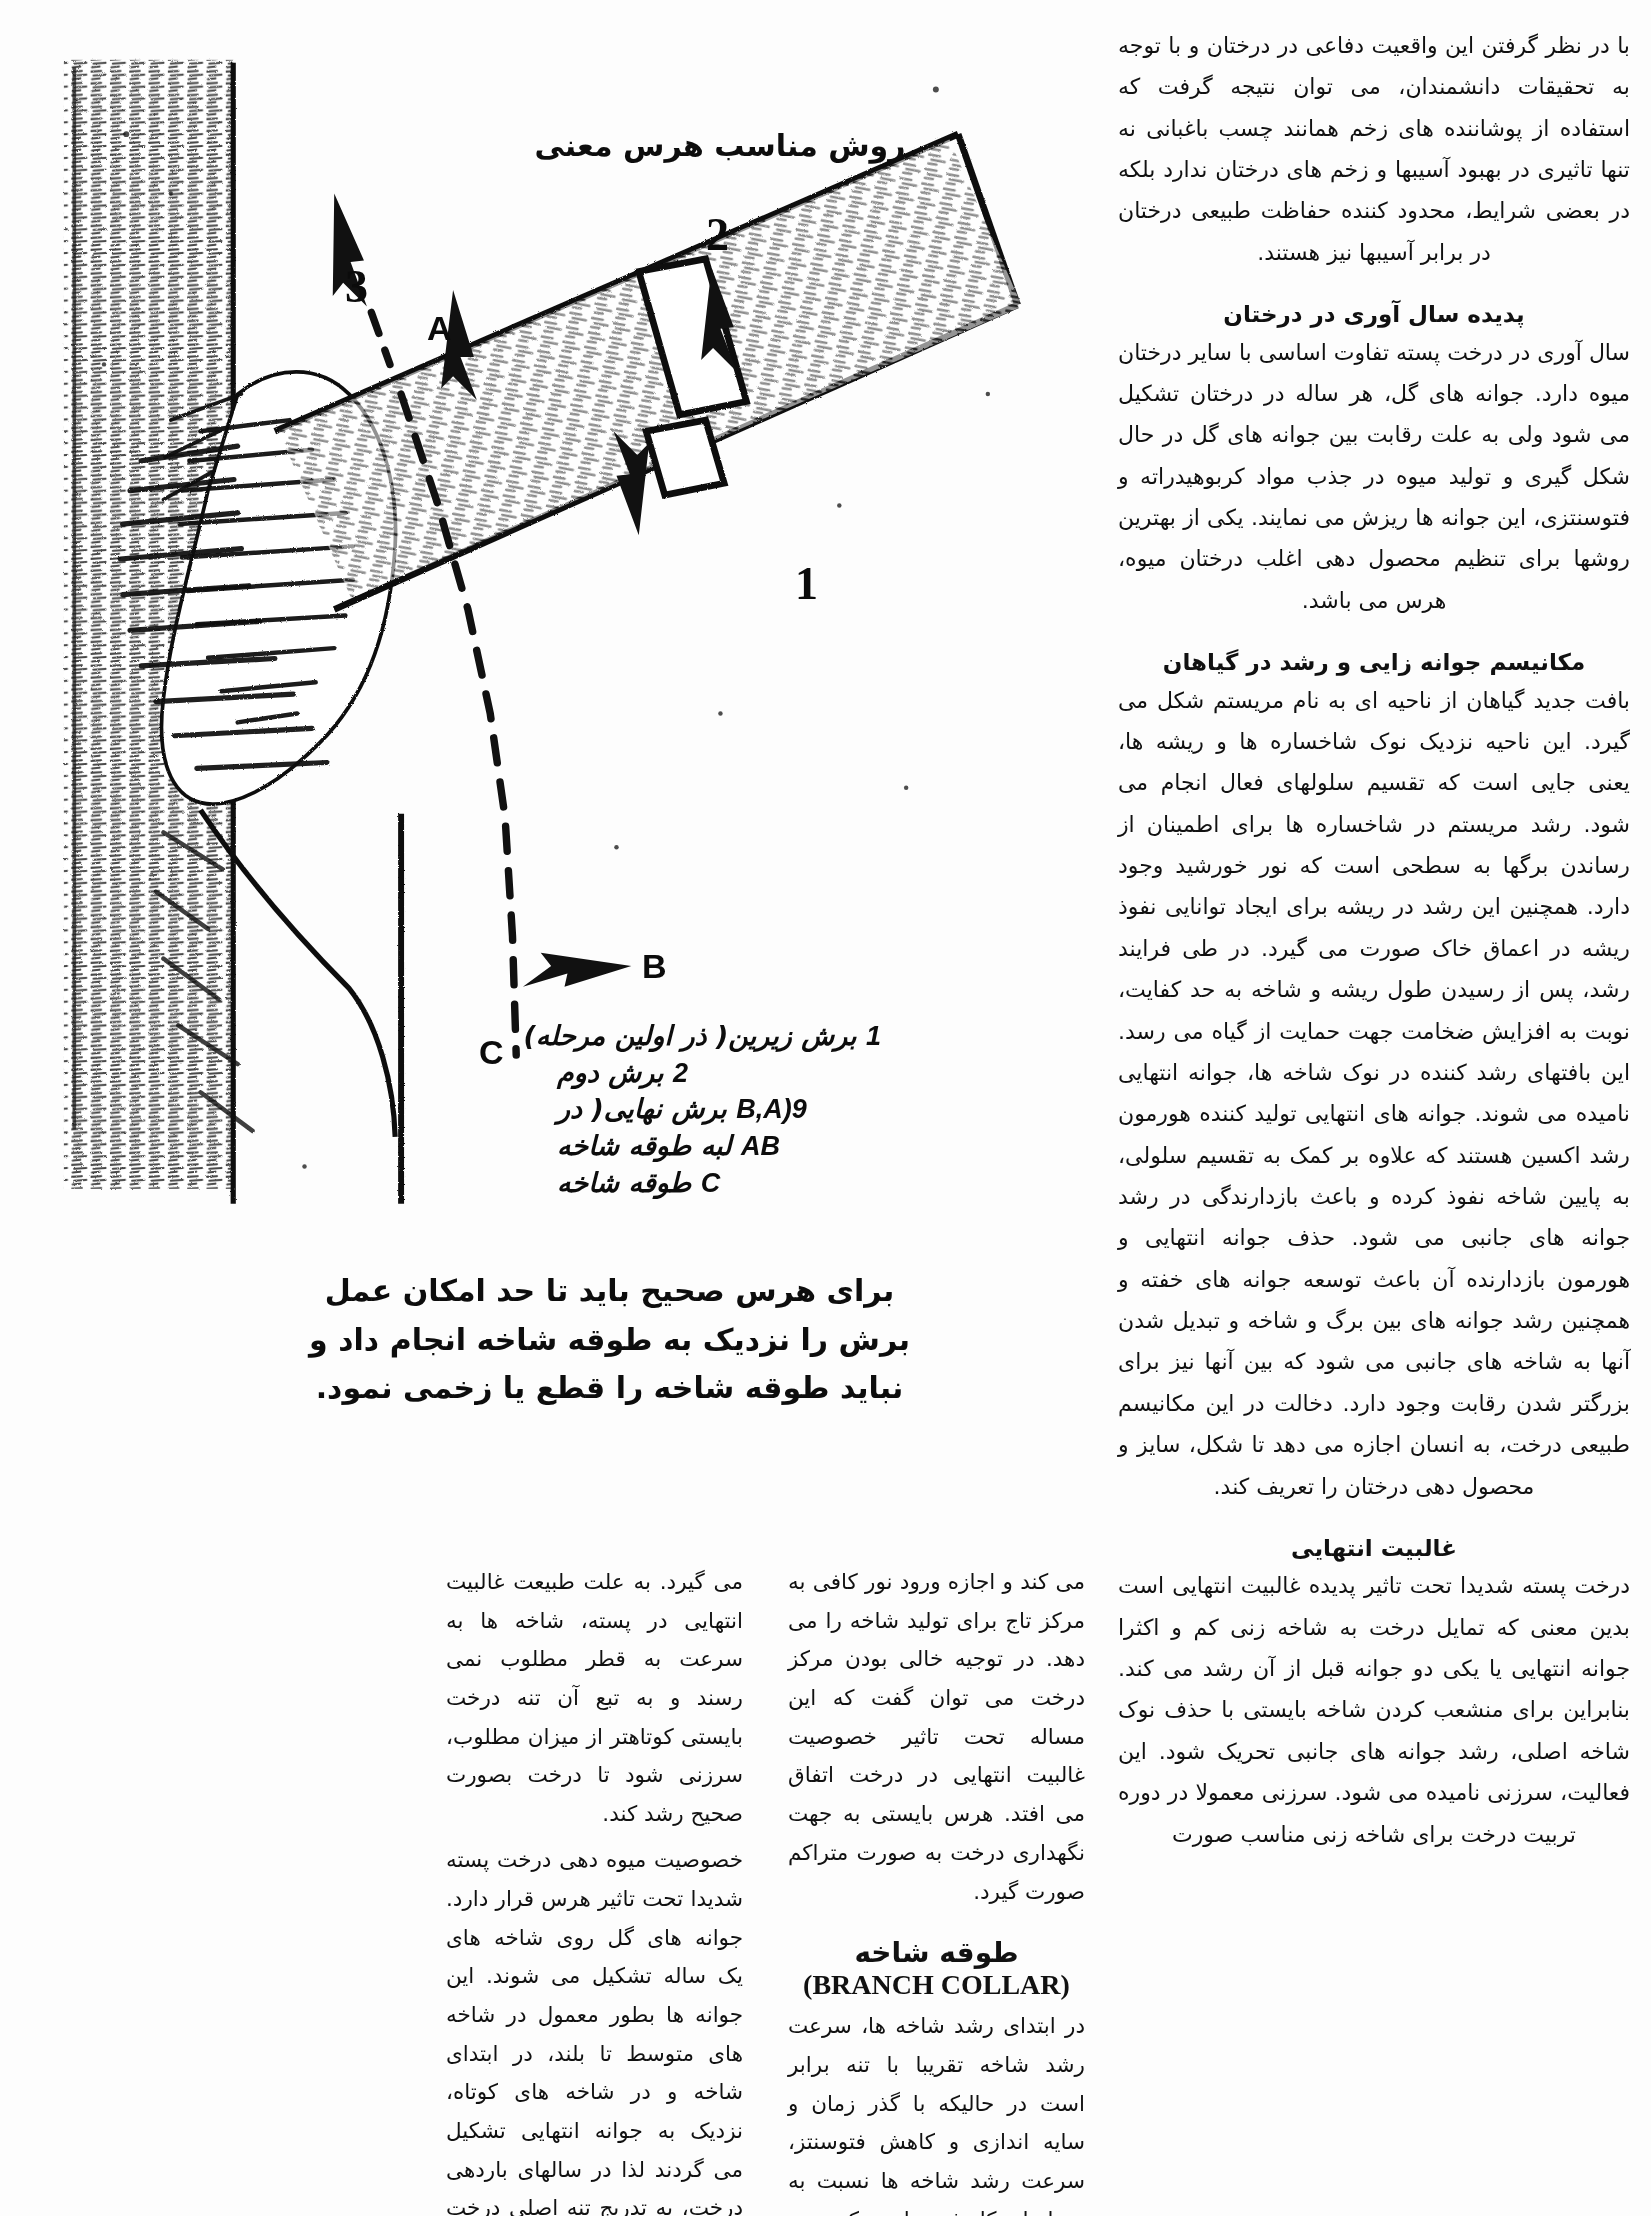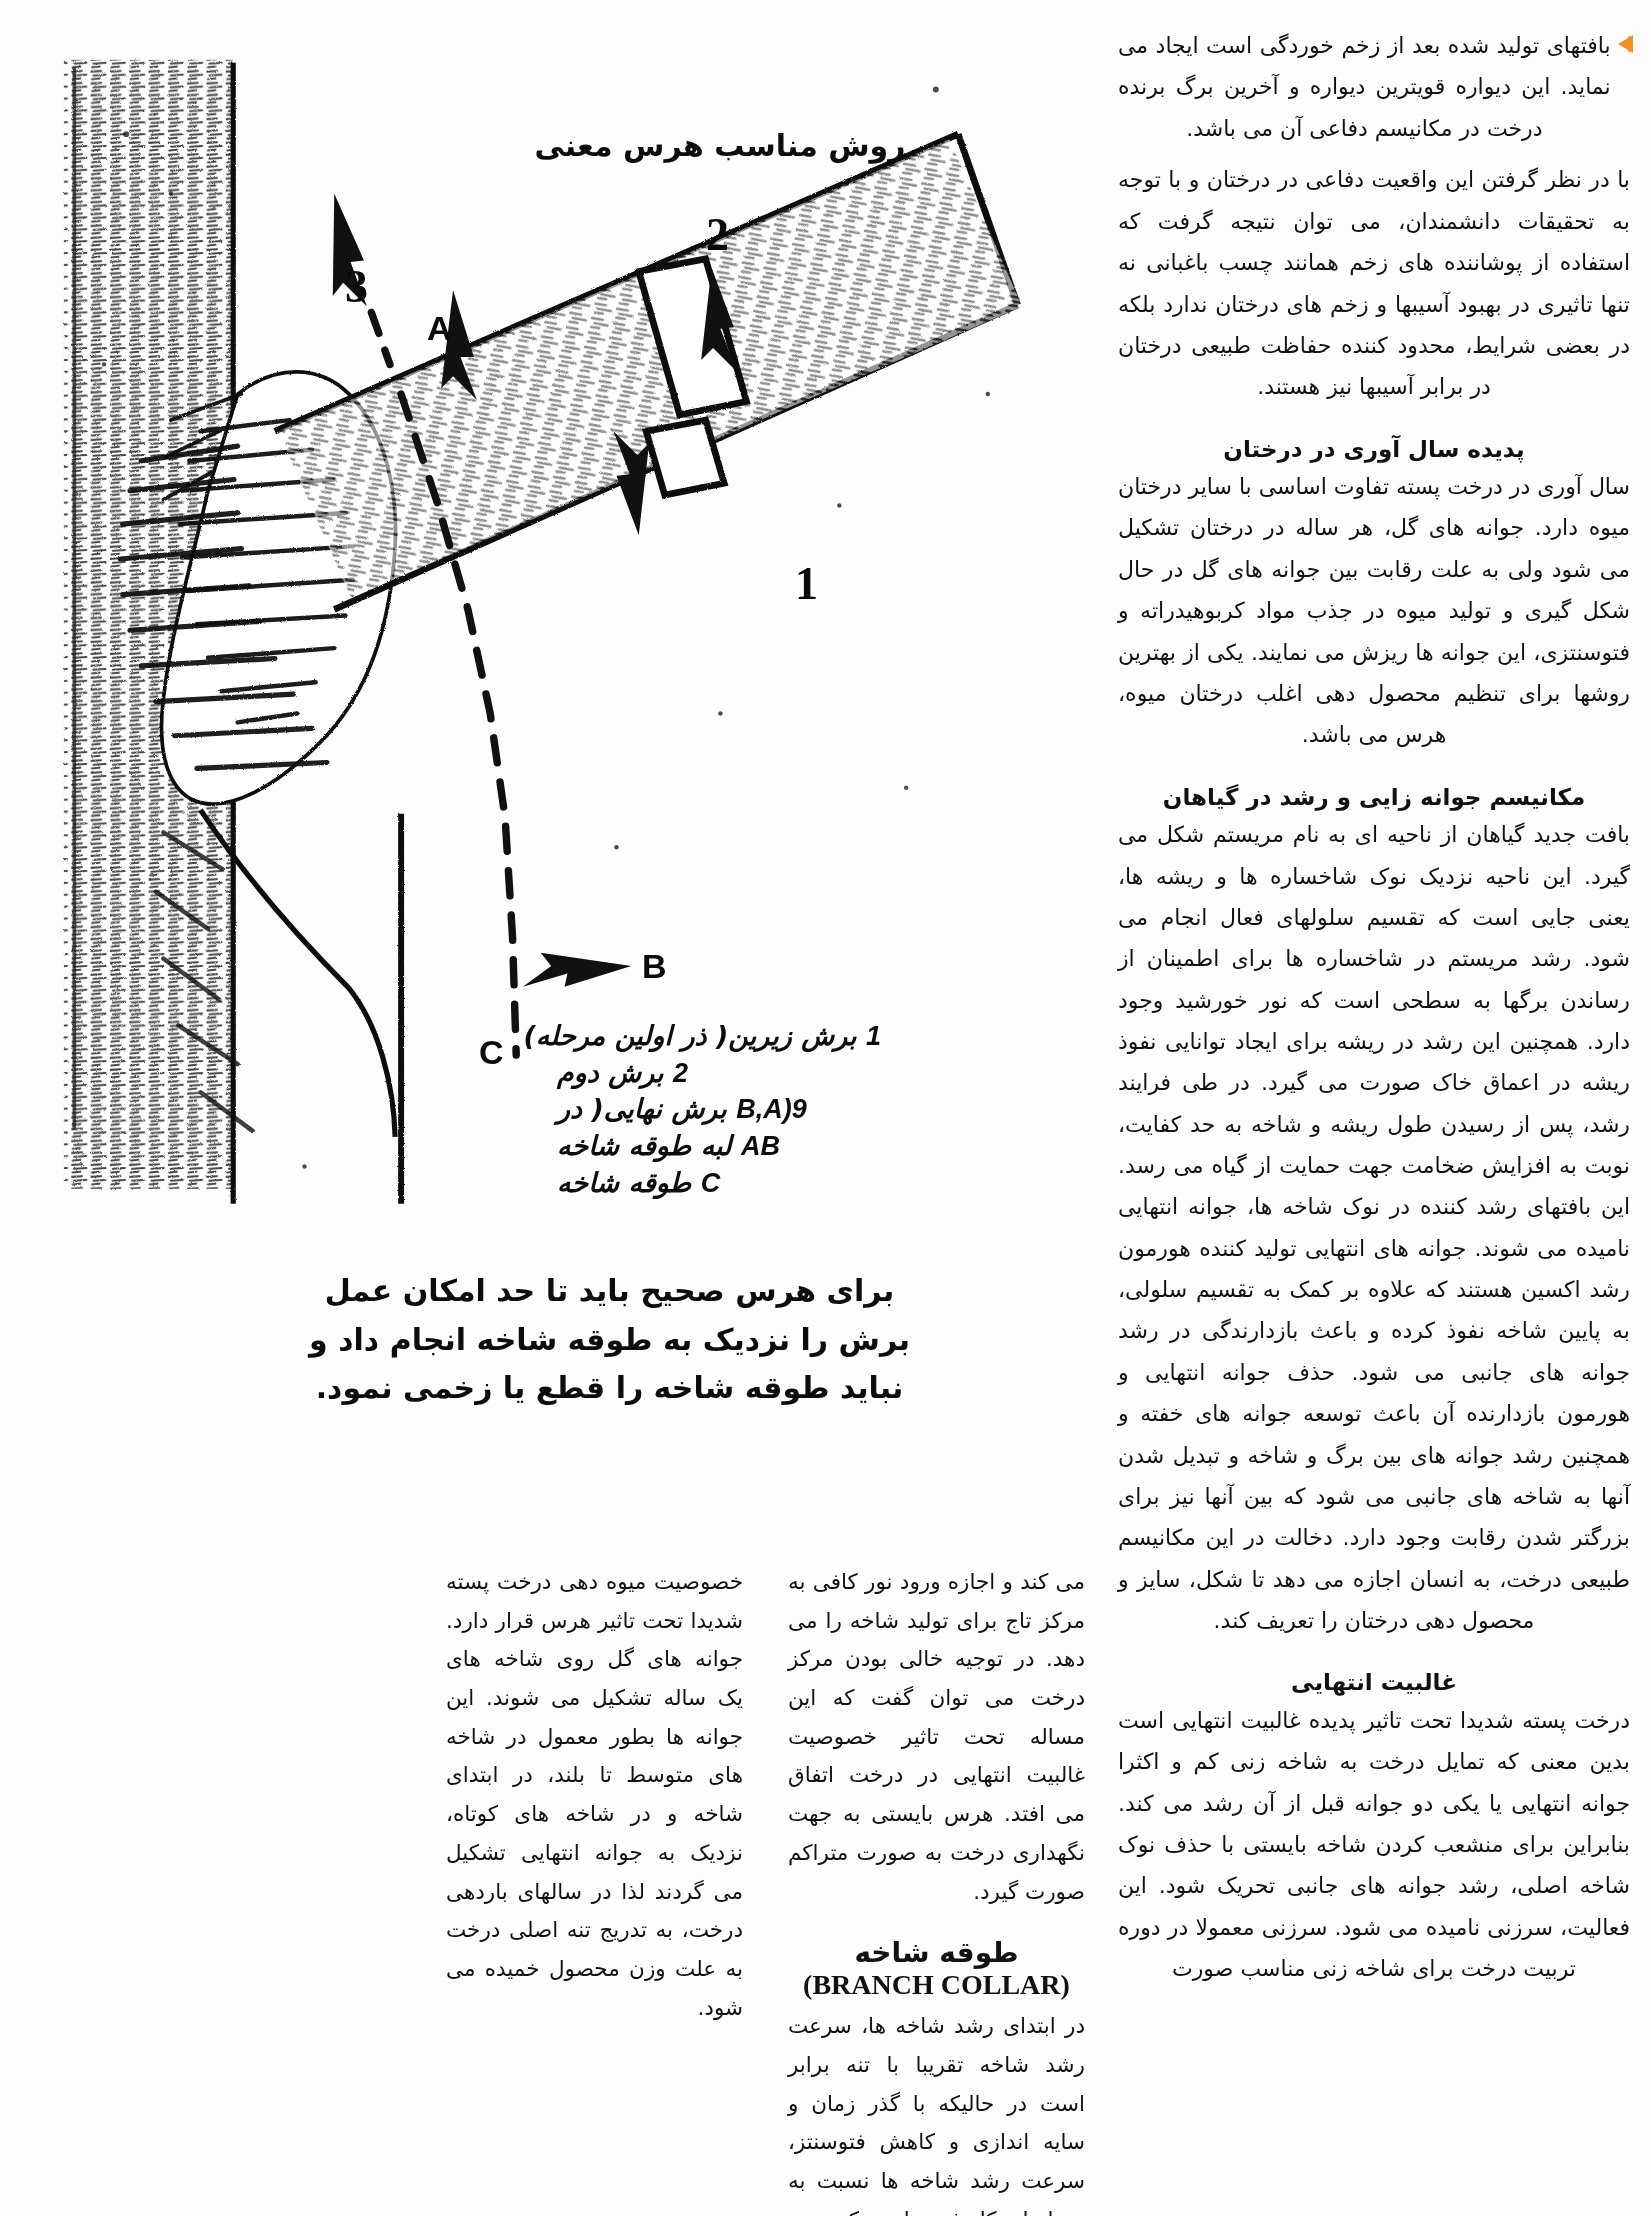--- a/index.html
+++ b/index.html
@@ -329,24 +329,20 @@
         <span class="key">C</span>
         <span>طوقه شاخه</span>
       </div>
     </div>
 
     <div class="fig-caption">برای هرس صحیح باید تا حد امکان عمل برش را نزدیک به طوقه شاخه انجام داد و نباید طوقه شاخه را قطع یا زخمی نمود.</div>
   </div>
 
   <div class="right-col">
 
-    <p class="rc-para lead">
-      <span class="marker-tri"></span>
-      <span>بافتهای تولید شده بعد از زخم خوردگی است ایجاد می نماید. این دیواره قویترین دیواره و آخرین برگ برنده درخت در مکانیسم دفاعی آن می باشد.</span>
-    </p>
 
     <p class="rc-para">با در نظر گرفتن این واقعیت دفاعی در درختان و با توجه به تحقیقات دانشمندان، می توان نتیجه گرفت که استفاده از پوشاننده های زخم همانند چسب باغبانی نه تنها تاثیری در بهبود آسیبها و زخم های درختان ندارد بلکه در بعضی شرایط، محدود کننده حفاظت طبیعی درختان در برابر آسیبها نیز هستند.</p>
 
     <h2 class="rc-head">پدیده سال آوری در درختان</h2>
     <p class="rc-para">سال آوری در درخت پسته تفاوت اساسی با سایر درختان میوه دارد. جوانه های گل، هر ساله در درختان تشکیل می شود ولی به علت رقابت بین جوانه های گل در حال شکل گیری و تولید میوه در جذب مواد کربوهیدراته و فتوسنتزی، این جوانه ها ریزش می نمایند. یکی از بهترین روشها برای تنظیم محصول دهی اغلب درختان میوه، هرس می باشد.</p>
 
     <h2 class="rc-head">مکانیسم جوانه زایی و رشد در گیاهان</h2>
     <p class="rc-para">بافت جدید گیاهان از ناحیه ای به نام مریستم شکل می گیرد. این ناحیه نزدیک نوک شاخساره ها و ریشه ها، یعنی جایی است که تقسیم سلولهای فعال انجام می شود. رشد مریستم در شاخساره ها برای اطمینان از رساندن برگها به سطحی است که نور خورشید وجود دارد. همچنین این رشد در ریشه برای ایجاد توانایی نفوذ ریشه در اعماق خاک صورت می گیرد. در طی فرایند رشد، پس از رسیدن طول ریشه و شاخه به حد کفایت، نوبت به افزایش ضخامت جهت حمایت از گیاه می رسد. این بافتهای رشد کننده در نوک شاخه ها، جوانه انتهایی نامیده می شوند. جوانه های انتهایی تولید کننده هورمون رشد اکسین هستند که علاوه بر کمک به تقسیم سلولی، به پایین شاخه نفوذ کرده و باعث بازدارندگی در رشد جوانه های جانبی می شود. حذف جوانه انتهایی و هورمون بازدارنده آن باعث توسعه جوانه های خفته و همچنین رشد جوانه های بین برگ و شاخه و تبدیل شدن آنها به شاخه های جانبی می شود که بین آنها نیز برای بزرگتر شدن رقابت وجود دارد. دخالت در این مکانیسم طبیعی درخت، به انسان اجازه می دهد تا شکل، سایز و محصول دهی درختان را تعریف کند.</p>
 
     <h2 class="rc-head">غالبیت انتهایی</h2>
@@ -361,19 +357,20 @@
         <span class="fa">طوقه شاخه</span>
         <span>(BRANCH COLLAR)</span>
       </h3>
       <p class="b-para with-marker">
         <span>در ابتدای رشد شاخه ها، سرعت رشد شاخه تقریبا با تنه برابر است در حالیکه با گذر زمان و سایه اندازی و کاهش فتوسنتز، سرعت رشد شاخه ها نسبت به تنه اصلی کاهش پیدا می کند و به علت اختلاف سرعت رشد، در محل اتصال شاخه با شاخه مادری ناحیه متورم و طوقه مانندی ایجاد می شود که به آن "طوقه شاخه"</span>
         
       </p>
     </div>
 
     <div class="bcol c2">
+      <p class="b-para">می گیرد. به علت طبیعت غالبیت انتهایی در پسته، شاخه ها به سرعت به قطر مطلوب نمی رسند و به تبع آن تنه درخت بایستی کوتاهتر از میزان مطلوب، سرزنی شود تا درخت بصورت صحیح رشد کند.</p>
       <p class="b-para">خصوصیت میوه دهی درخت پسته شدیدا تحت تاثیر هرس قرار دارد. جوانه های گل روی شاخه های یک ساله تشکیل می شوند. این جوانه ها بطور معمول در شاخه های متوسط تا بلند، در ابتدای شاخه و در شاخه های کوتاه، نزدیک به جوانه انتهایی تشکیل می گردند لذا در سالهای باردهی درخت، به تدریج تنه اصلی درخت به علت وزن محصول خمیده می شود.</p>
 
     </div>
 
   </div>
 </div>
 
 
 </body></html>

